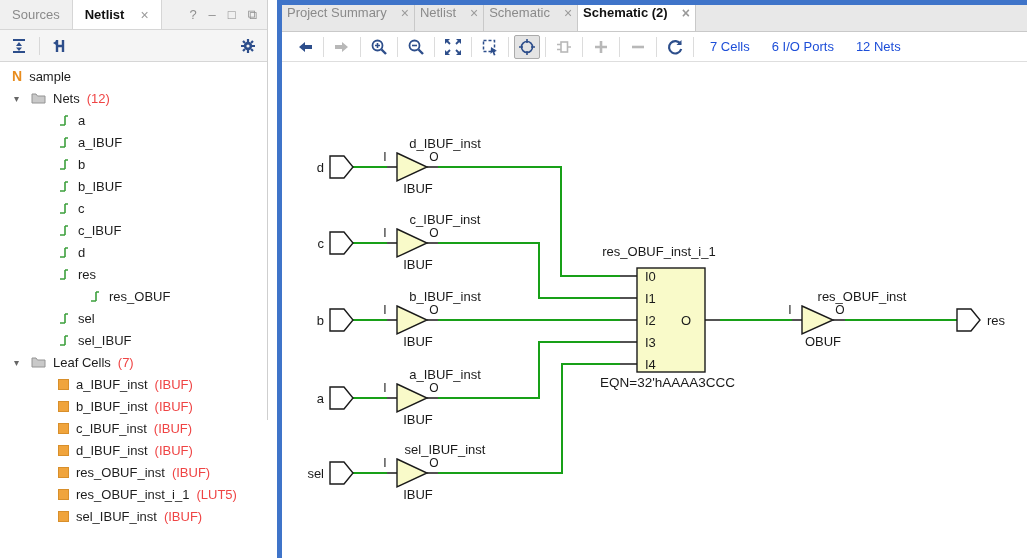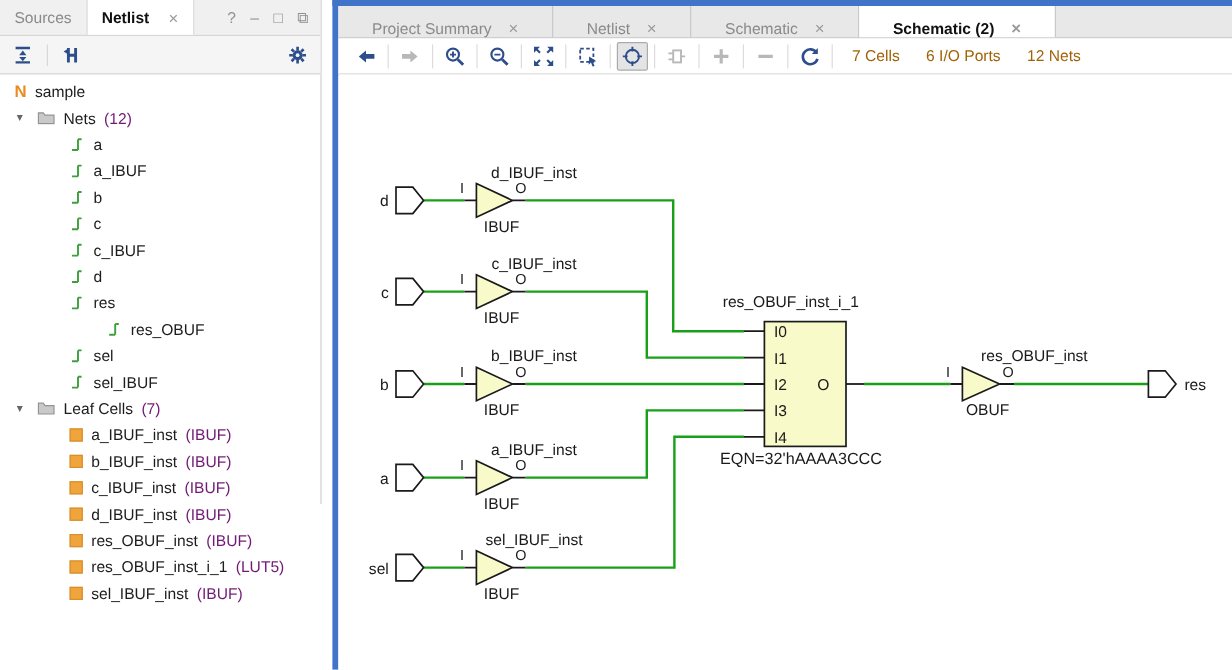--- a/index.html
+++ b/index.html
@@ -18,41 +18,41 @@
   .win-controls { margin-left:auto; display:flex; align-items:center; gap:12px;
     padding-right:10px; color:#8f8f8f; font-size:13px; }
   .lp-toolbar { height:32px; background:#f5f5f5; border-bottom:1px solid #d6d6d6;
     display:flex; align-items:center; padding:0 8px; gap:6px; }
   .lp-toolbar .tsep { width:1px; height:18px; background:#d8d8d8; margin:0 3px; }
   .icon-btn { width:22px; height:22px; display:flex; align-items:center; justify-content:center; }
   .gear-btn { margin-left:auto; }
 
   .tree { padding-top:3px; }
   .tree-row { height:22px; display:flex; align-items:center; gap:7px; white-space:nowrap; }
-  .tree-row .cnt, .tree-row .ctype { color:#701a75; }
+  .tree-row .cnt, .tree-row .ctype { color:#ef4444; }
   .n-letter { color:#e88c1e; font-weight:bold; font-size:14px; }
   .cell-sq { width:11px; height:11px; background:#f0a43c; border:1px solid #d88f2b; }
   .chev { color:#666; font-size:10px; width:10px; }
 
   
   .right-panel { position:absolute; left:277px; top:0; width:750px; height:558px;
     border-left:5px solid #3f74c9; border-top:5px solid #3f74c9; background:#fff; }
   .rp-tabs { height:27px; background:#e8e8e8; border-bottom:1px solid #c9c9c9;
     display:flex; align-items:stretch; }
-  .rtab { display:flex; align-items:flex-end; padding:0 28px; color:#8a8a8a;
+  .rtab { display:flex; align-items:flex-start; padding:0 5px; color:#8a8a8a;
     border-right:1px solid #c9c9c9; }
   .rtab .close { margin-left:14px; color:#9a9a9a; font-size:14px; }
   .rtab.active { background:#fff; color:#111; font-weight:bold; }
   .rp-toolbar { height:30px; background:#fff; border-bottom:1px solid #dedede;
     display:flex; align-items:center; padding-left:10px; }
   .rp-toolbar .tsep { width:1px; height:20px; background:#dcdcdc; margin:0 5px; }
   .tool { width:26px; height:24px; display:flex; align-items:center; justify-content:center;
     border-radius:2px; }
   .tool.pressed { background:#e4e4e4; border:1px solid #ababab; }
-  .tb-link { color:#a16207; margin:0 11px; }
+  .tb-link { color:#1d4ed8; margin:0 11px; }
 
   .canvas { position:absolute; left:0; top:58px; width:745px; height:495px; background:#fff; }
   svg text { font-family:"Liberation Sans", sans-serif; }
 </style>
 </head>
 <body>
 
 <div class="left-panel">
   <div class="lp-header">
     <div class="htab">
@@ -127,20 +127,26 @@
     <div class="tree-row" style="padding-left:58px">
         <svg width="13" height="13" viewBox="0 0 13 13">
           <path d="M2,11 H7 M7,11 V2 M7,2 H10" stroke="#3da03d" stroke-width="1.6" fill="none"></path>
         </svg>
         <span>b</span>
       </div>
     <div class="tree-row" style="padding-left:58px">
         <svg width="13" height="13" viewBox="0 0 13 13">
           <path d="M2,11 H7 M7,11 V2 M7,2 H10" stroke="#3da03d" stroke-width="1.6" fill="none"></path>
         </svg>
+        <span>b_IBUF</span>
+      </div>
+    <div class="tree-row" style="padding-left:58px">
+        <svg width="13" height="13" viewBox="0 0 13 13">
+          <path d="M2,11 H7 M7,11 V2 M7,2 H10" stroke="#3da03d" stroke-width="1.6" fill="none"></path>
+        </svg>
         <span>c</span>
       </div>
     <div class="tree-row" style="padding-left:58px">
         <svg width="13" height="13" viewBox="0 0 13 13">
           <path d="M2,11 H7 M7,11 V2 M7,2 H10" stroke="#3da03d" stroke-width="1.6" fill="none"></path>
         </svg>
         <span>c_IBUF</span>
       </div>
     <div class="tree-row" style="padding-left:58px">
         <svg width="13" height="13" viewBox="0 0 13 13">

